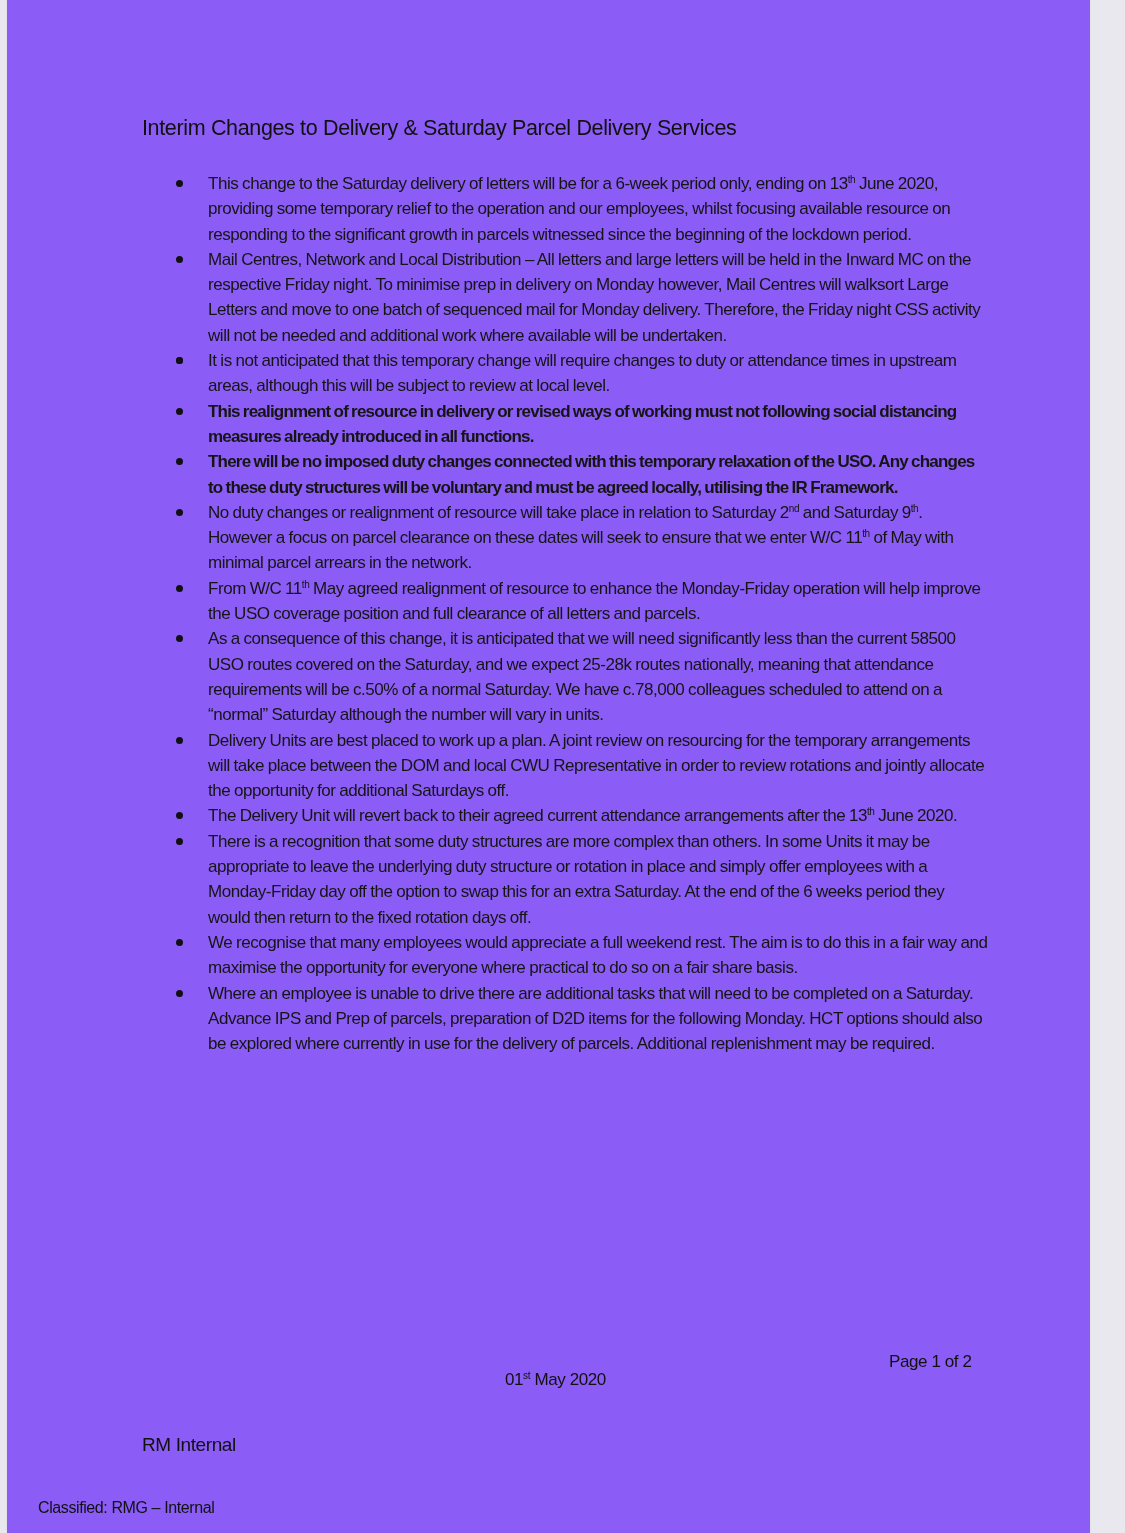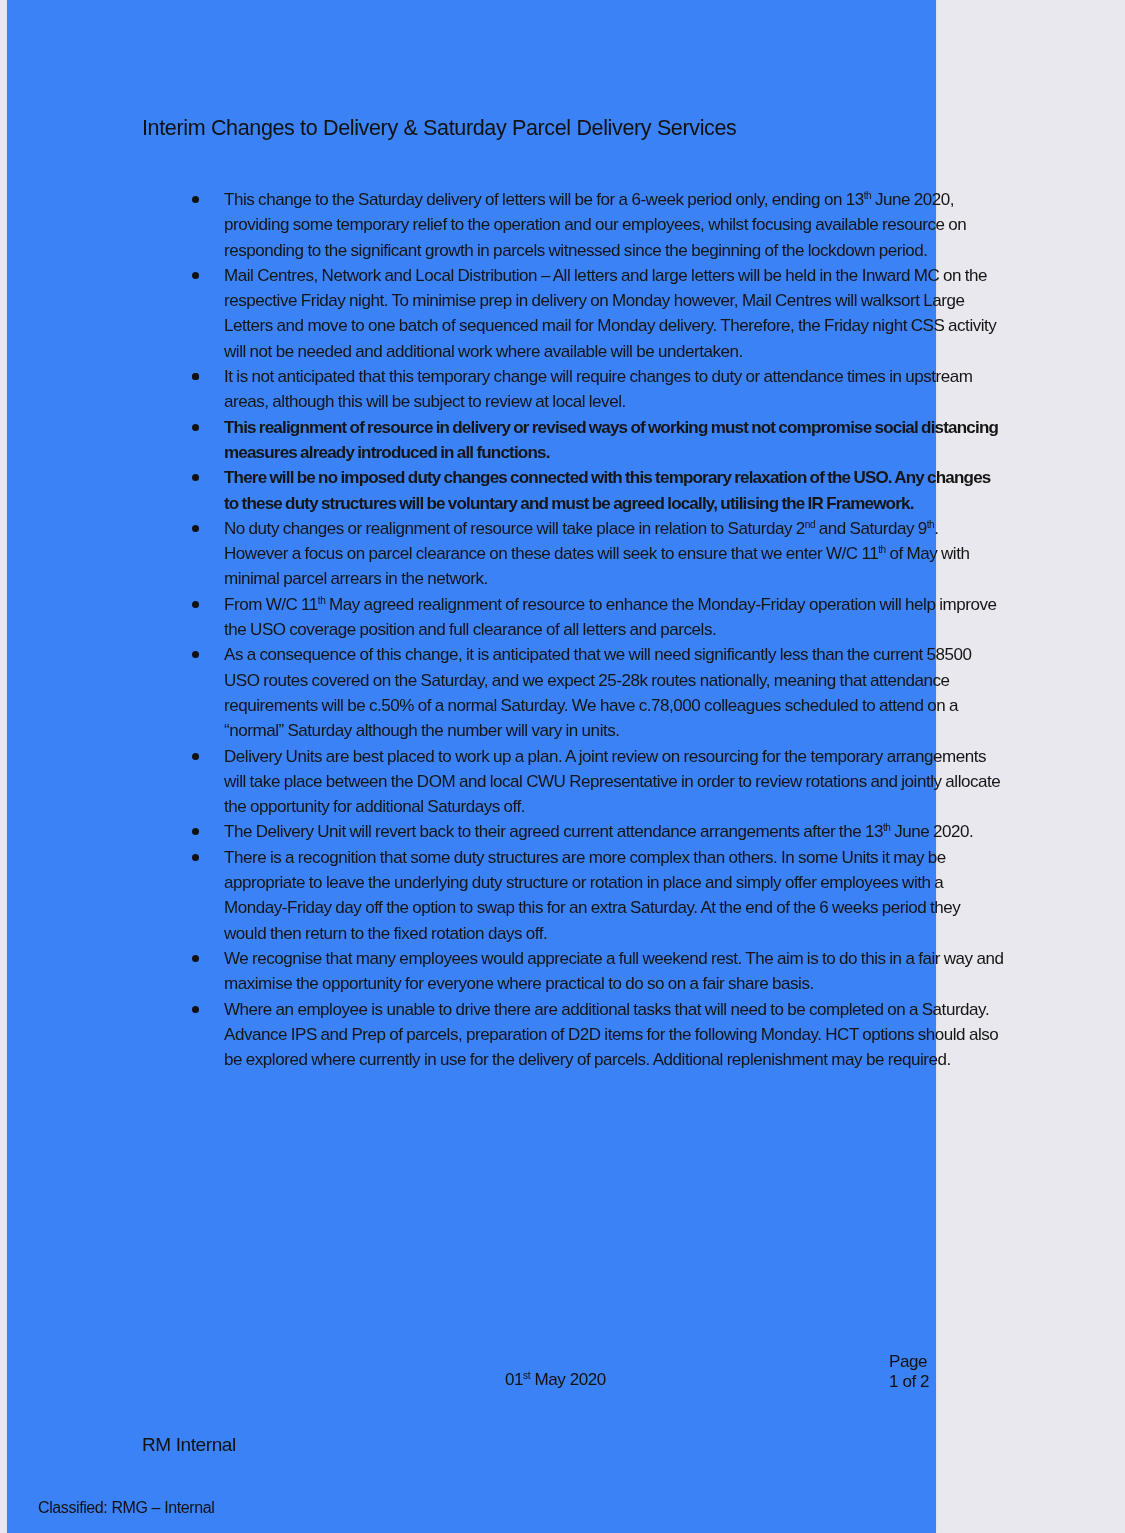--- a/index.html
+++ b/index.html
@@ -12,42 +12,42 @@
       background: #e9e8ee;
       position: relative;
       overflow: hidden;
       font-family: "Liberation Sans", sans-serif;
       color: #111;
     }
     .page {
       position: absolute;
       left: 7px;
       top: 0;
-      width: 929px;
+      width: 1083px;
       height: 1533px;
-      background: #3b82f6;
+      background: #8b5cf6;
       box-shadow: 0 0 2px rgba(0,0,0,0.08);
     }
     .title {
       position: absolute;
       left: 135px;
       top: 116px;
       font-size: 21.5px;
       font-weight: normal;
       letter-spacing: -0.35px;
       margin: 0;
       white-space: nowrap;
       color: #111;
     }
     .bullets {
       position: absolute;
       left: 163px;
       top: 171px;
       width: 820px;
-      margin: 16px;
+      margin: 0;
       padding: 0;
       list-style: none;
     }
     .bullet-item {
       position: relative;
       padding-left: 38px;
       font-size: 17px;
       line-height: 25.3px;
       letter-spacing: -0.45px;
       word-spacing: -0.5px;
@@ -105,21 +105,21 @@
 <body>
 
 <div class="page">
   <h1 class="title">Interim Changes to Delivery &amp; Saturday Parcel Delivery Services</h1>
 
   <ul class="bullets" id="bullet-list">
       <li class="bullet-item"><span class="bullet-dot"></span><span>This change to the Saturday delivery of letters will be for a 6-week period only, ending on 13</span><sup>th</sup><span> June 2020, providing some temporary relief to the operation and our employees, whilst focusing available resource on responding to the significant growth in parcels witnessed since the beginning of the lockdown period.</span></li>
       <li class="bullet-item"><span class="bullet-dot"></span><span>Mail Centres, Network and Local Distribution – All letters and large letters will be held in the Inward MC on the respective Friday night. To minimise prep in delivery on Monday however, Mail Centres will walksort Large Letters and move to one batch of sequenced mail for Monday delivery. Therefore, the Friday night CSS activity will not be needed and additional work where available will be undertaken.</span></li>
       <li class="bullet-item"><span class="bullet-dot"></span></li>
       <li class="bullet-item"><span class="bullet-dot"></span><span>It is not anticipated that this temporary change will require changes to duty or attendance times in upstream areas, although this will be subject to review at local level.</span></li>
-      <li class="bullet-item bold"><span class="bullet-dot"></span><span>This realignment of resource in delivery or revised ways of working must not compromise social distancing measures already introduced in all functions.</span></li>
+      <li class="bullet-item bold"><span class="bullet-dot"></span><span>This realignment of resource in delivery or revised ways of working must not following social distancing measures already introduced in all functions.</span></li>
       <li class="bullet-item bold"><span class="bullet-dot"></span><span>There will be no imposed duty changes connected with this temporary relaxation of the USO. Any changes to these duty structures will be voluntary and must be agreed locally, utilising the IR Framework.</span></li>
       <li class="bullet-item"><span class="bullet-dot"></span><span>No duty changes or realignment of resource will take place in relation to Saturday 2</span><sup>nd</sup><span> and Saturday 9</span><sup>th</sup><span>.  However a focus on parcel clearance on these dates will seek to ensure that we enter W/C 11</span><sup>th</sup><span> of May with minimal parcel arrears in the network.</span></li>
       <li class="bullet-item"><span class="bullet-dot"></span><span>From W/C 11</span><sup>th</sup><span> May agreed realignment of resource to enhance the Monday-Friday operation will help improve the USO coverage position and full clearance of all letters and parcels.</span></li>
       <li class="bullet-item"><span class="bullet-dot"></span><span>As a consequence of this change, it is anticipated that we will need significantly less than the current 58500 USO routes covered on the Saturday, and we expect 25-28k routes nationally, meaning that attendance requirements will be c.50% of a normal Saturday. We have c.78,000 colleagues scheduled to attend on a “normal” Saturday although the number will vary in units.</span></li>
       <li class="bullet-item"><span class="bullet-dot"></span><span>Delivery Units are best placed to work up a plan. A joint review on resourcing for the temporary arrangements will take place between the DOM and local CWU Representative in order to review rotations and jointly allocate the opportunity for additional Saturdays off.</span></li>
       <li class="bullet-item"><span class="bullet-dot"></span><span>The Delivery Unit will revert back to their agreed current attendance arrangements after the 13</span><sup>th</sup><span> June 2020.</span></li>
       <li class="bullet-item"><span class="bullet-dot"></span><span>There is a recognition that some duty structures are more complex than others. In some Units it may be appropriate to leave the underlying duty structure or rotation in place and simply offer employees with a Monday-Friday day off the option to swap this for an extra Saturday. At the end of the 6 weeks period they would then return to the fixed rotation days off.</span></li>
       <li class="bullet-item"><span class="bullet-dot"></span><span>We recognise that many employees would appreciate a full weekend rest. The aim is to do this in a fair way and maximise the opportunity for everyone where practical to do so on a fair share basis.</span></li>
       <li class="bullet-item"><span class="bullet-dot"></span><span>Where an employee is unable to drive there are additional tasks that will need to be completed on a Saturday. Advance IPS and Prep of parcels, preparation of D2D items for the following Monday. HCT options should also be explored where currently in use for the delivery of parcels. Additional replenishment may be required.</span></li>
     </ul>

